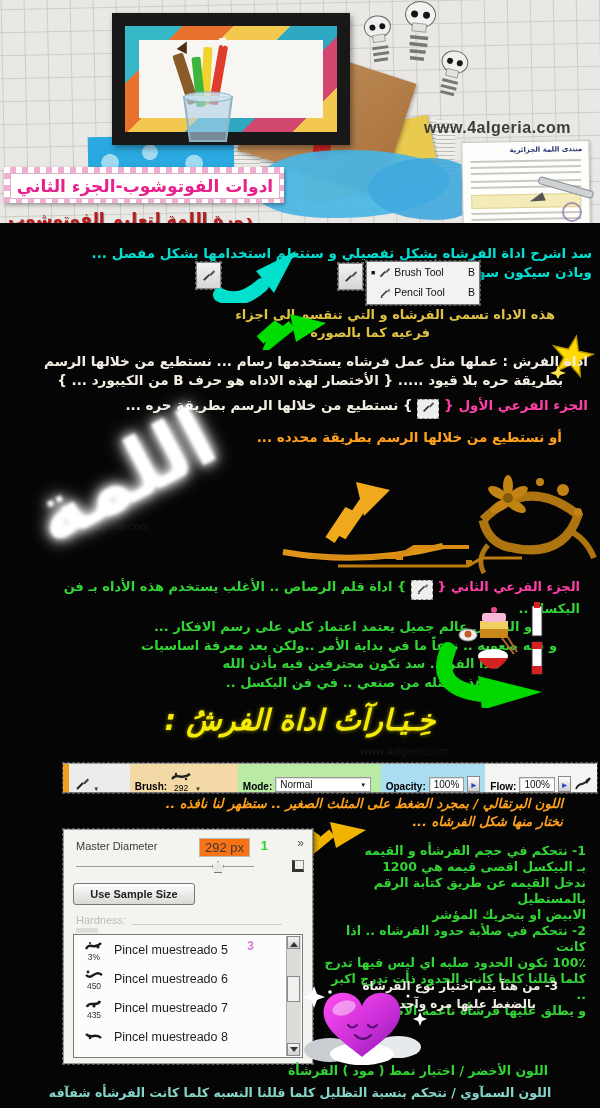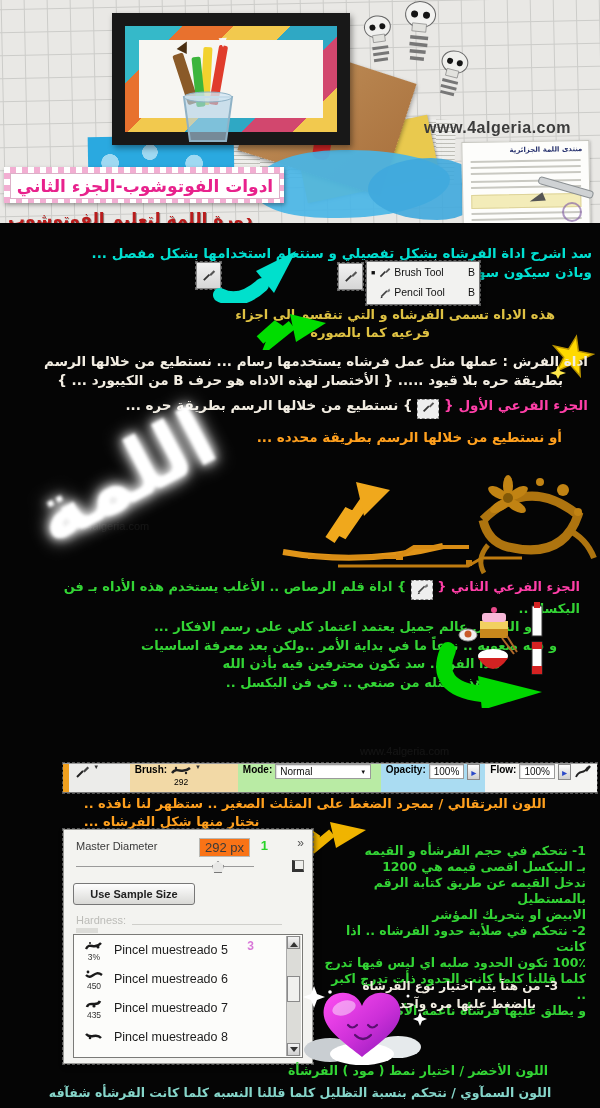--- a/index.html
+++ b/index.html
@@ -43,21 +43,21 @@
   .ps-btn{width:23px;height:25px;background:linear-gradient(#f2f2f2,#d6d6d6);
     border:1px solid #888;outline:1px dashed #666;display:flex;align-items:center;justify-content:center;}
   .flyout{left:366px;top:261px;width:112px;height:42px;background:#f2f2f0;border:1px solid #777;
     outline:1px dashed #555;box-shadow:2px 2px 3px rgba(0,0,0,.5);}
   .fly-row{height:20px;display:flex;align-items:center;gap:3px;padding:0 4px;
     font-family:"Liberation Sans",sans-serif;font-size:10.5px;color:#111;}
   .fly-label{flex:1;}
   .toolbar{left:63px;top:763px;width:534px;height:28px;display:flex;align-items:stretch;
     background:#ececea;border-top:1px solid #999;border-bottom:1px solid #777;outline:1px dashed #555;
     font-family:"Liberation Sans",sans-serif;font-size:10px;font-weight:bold;}
-  .tb-sec{display:flex;align-items:flex-start;gap:3px;padding:0 5px;}
+  .tb-sec{display:flex;align-items:flex-end;gap:3px;padding:0 5px;}
   .tb-box{background:#fff;border:1px solid #9a9a9a;box-shadow:inset 1px 1px 1px #ddd;
     font-weight:normal;font-size:10px;padding:1px 4px;color:#111;}
   .tb-stepbtn{width:11px;height:14px;background:linear-gradient(#fdfdfd,#cfcfcf);border:1px solid #8a8a8a;
     display:flex;align-items:center;justify-content:center;font-size:6px;color:#2a49c8;}
   .panel{left:63px;top:829px;width:248px;height:233px;background:#f3f3f0;border:1px solid #9a9a97;
     outline:1px dashed #555;box-shadow:2px 2px 5px rgba(0,0,0,.5);
     font-family:"Liberation Sans",sans-serif;font-size:11px;color:#3a3a3a;}
   .slider-track{position:absolute;left:12px;width:178px;height:1px;background:#9a9a9a;}
   .slider-thumb{position:absolute;width:10px;height:10px;background:#e8e8e6;border:1px solid #777;
     clip-path:polygon(50% 0,100% 38%,82% 100%,18% 100%,0 38%);}
@@ -321,20 +321,21 @@
       <rect x="74" y="40" width="10" height="7" fill="#d42222"></rect>
       <rect x="74" y="64" width="10" height="8" fill="#d42222"></rect>
     </g>
   </svg>
 
   <svg class="abs" style="left:430px;top:636px;" width="122" height="72" viewBox="0 0 122 72">
     <path d="M18,14 Q2,52 52,58" stroke="#00d800" stroke-width="16" fill="none" stroke-linecap="round"></path>
     <polygon points="48,40 112,56 52,74" fill="#00d800"></polygon>
   </svg>
 
+  <div class="abs callig-title ar" style="top:703px;left:0;">خِـيَـارآتُ اداة الفرشُ :</div>
 
   <div class="abs toolbar">
     <div style="width:7px;background:#f0a020;"></div>
     <div class="tb-sec" style="width:58px;background:#ececea;">
       <svg width="16" height="16" viewBox="0 0 16 16">
         <line x1="3" y1="13" x2="9" y2="7" stroke="#222" stroke-width="2"></line>
         <path d="M9,7 l4.5,-4.5 l1.6,1.6 L10.6,8.6 Z" fill="#444"></path>
       </svg>
       <span style="font-size:6px;color:#333;">▼</span>
     </div>
@@ -370,21 +371,21 @@
       <span class="tb-stepbtn">
           <span>▶</span>
         </span>
       <svg width="18" height="16" viewBox="0 0 18 16">
         <path d="M2,13 C6,4 9,12 14,3" stroke="#222" stroke-width="1.8" fill="none"></path>
         <path d="M12,7 l4,-5" stroke="#222" stroke-width="2.4"></path>
       </svg>
     </div>
   </div>
 
-  <div class="abs ar t-orange" style="top:795px;right:54px;font-size:13px;line-height:18px;text-align:left;">
+  <div class="abs ar t-orange" style="top:795px;right:37px;font-size:13px;line-height:18px;text-align:right;font-style:italic;">
     <div>اللون البرتقالي / بمجرد الضغط على المثلث الصغير .. ستظهر لنا نافذه ..</div>
     <div>نختار منها شكل الفرشاه ...</div>
   </div>
 
   <svg class="abs" style="left:290px;top:820px;" width="84" height="42" viewBox="0 0 84 42">
     <polyline points="4,34 26,14 19,32 42,13" stroke="#f0b400" stroke-width="9" fill="none"></polyline>
     <polygon points="40,2 76,10 46,28" fill="#f0b400"></polygon>
   </svg>
 
   <div class="abs panel">

